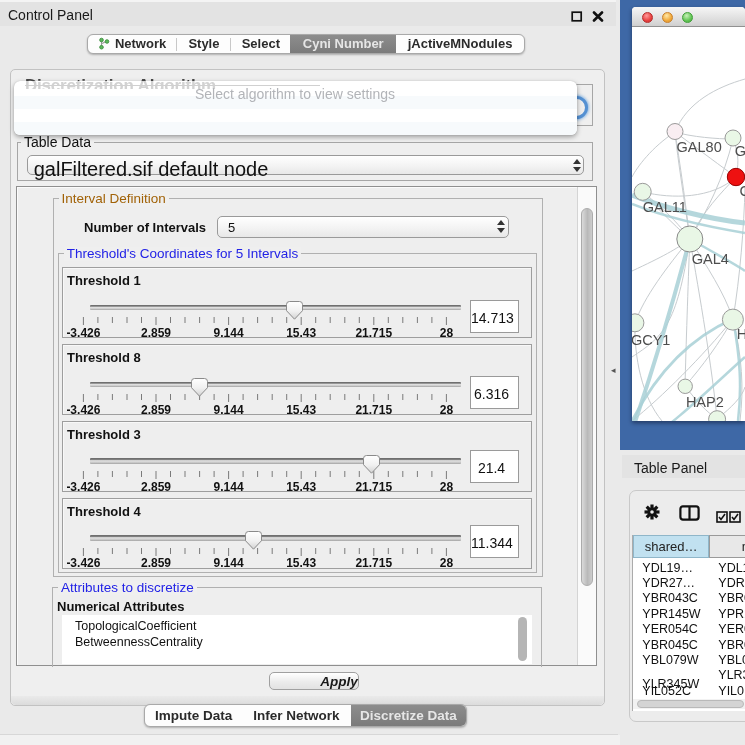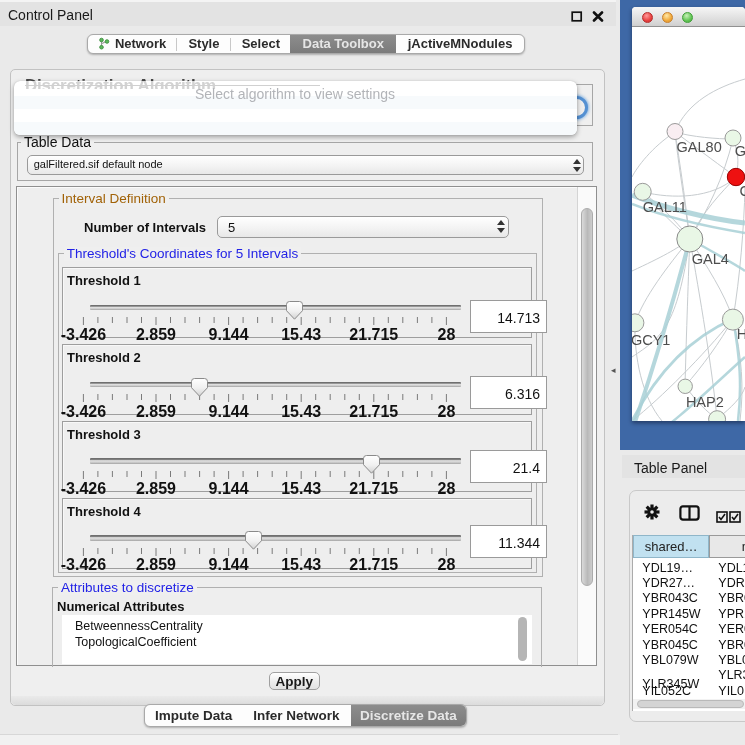--- a/index.html
+++ b/index.html
@@ -29,31 +29,31 @@
 
 #spane { position:absolute; left:15.5px; top:185.5px; width:581px; height:480.5px;
   border:1px solid #8f8f8f; background:#eeeeee; box-shadow:inset 1px 1px 0 #fbfbfb; }
 #vsb { position:absolute; left:577px; top:186.5px; width:19px; height:478.5px; background:#fafafa; border-left:1px solid #d4d4d4; }
 #vsbthumb { position:absolute; left:580.5px; top:208px; width:12.5px; height:378px; border-radius:7px;
   background:linear-gradient(90deg,#dadada,#b9b9b9 55%,#cdcdcd); border:1px solid #ababab; }
 .tbox { position:absolute; border:1px solid #9e9e9e; box-shadow:inset 1px 1px 0 #f8f8f8; background:#eeeeee; }
 .tlab { position:absolute; font-size:13px; font-weight:bold; color:#111; }
 .groove { position:absolute; height:5.4px; border-radius:1px;
   background:linear-gradient(180deg,#6f6f6f 0 22%,#e2e2e2 45%,#cfcfcf 70%,#a3a3a3); }
-.tickl { position:absolute; width:72px; text-align:center; font-size:16px; font-weight:bold; color:#111; }
-.vbox { position:absolute; width:77px; height:33px; background:#fff; border:1px solid #9a9a9a;
-  font-size:14px; color:#111; text-align:right; padding:9px 6px 0 0; }
+.tickl { position:absolute; width:72px; text-align:center; font-size:12px; font-weight:bold; color:#111; }
+.vbox { position:absolute; width:49px; height:33px; background:#fff; border:1px solid #9a9a9a;
+  font-size:14px; color:#111; text-align:center; padding:9px 6px 0 0; }
 
 #numlist { position:absolute; left:62px; top:614.5px; width:469.5px; height:49.5px; background:#fff; overflow:hidden; padding-top:3px; }
 #numlist .li { font-size:12.5px; color:#111; padding-left:13px; height:16.3px; line-height:16.3px; }
 #listsbt { position:absolute; left:518px; top:617px; width:9px; height:44px; background:#b5b5b5; border-radius:4.5px; }
 
-#apply { position:absolute; left:268.8px; top:671.8px; width:51px; height:18.6px;
+#apply { position:absolute; left:268.8px; top:671.8px; width:90px; height:18.6px;
   background:linear-gradient(180deg,#ffffff,#ececec 55%,#e2e2e2); border:1px solid #a0a0a0; border-radius:5px;
-  font-size:13.5px; font-weight:bold; color:#1a1a1a; text-align:center; line-height:17.5px; }
+  font-size:13.5px; font-weight:bold; color:#1a1a1a; text-align:right; line-height:17.5px;font-style:italic; }
 
 #bottabs { position:absolute; left:143.8px; top:704px; width:323.5px; height:23px; background:#fdfdfd;
   border:1px solid #a9a9a9; border-radius:6px; box-shadow:0 1px 2px rgba(0,0,0,0.25); display:flex; overflow:hidden; }
 #bottabs .tab { white-space:nowrap; font-size:13.5px; font-weight:600; color:#2b2b2b; display:flex; align-items:center; justify-content:center; }
 #bottabs .sel { background:linear-gradient(180deg,#8d8d8d,#7b7b7b); color:#e6e6e6; }
 #botline { position:absolute; left:0; top:734px; width:618px; height:1px; background:#d7d7d7; }
 
 #popup { position:absolute; left:13.5px; top:80.5px; width:563px; height:54.5px; background:#fff;
   border-radius:6px; box-shadow:0 2px 5px rgba(0,0,0,0.35), 0 0 1px rgba(0,0,0,0.2); z-index:50; overflow:hidden; }
 #popup .stripe { position:absolute; left:0; width:100%; height:13px; background:#f7fafc; }
@@ -92,32 +92,32 @@
     <div class="tab" style="width:89.3px"><svg width="12" height="13" viewBox="0 0 12 13" style="margin-right:5px">
         <path d="M3.5,4 V9.5 M3.5,6.5 C6,6.5 6,4.5 8.8,4.5" stroke="#9a9a9a" stroke-width="1.1" fill="none"></path>
         <circle cx="3.5" cy="3" r="1.8" fill="#5cb85c" stroke="#3e8e3e" stroke-width="0.9"></circle>
         <circle cx="3.5" cy="10.2" r="1.8" fill="#5cb85c" stroke="#3e8e3e" stroke-width="0.9"></circle>
         <circle cx="9" cy="4.5" r="1.8" fill="#5cb85c" stroke="#3e8e3e" stroke-width="0.9"></circle>
       </svg>Network</div>
     <div class="sep"></div>
     <div class="tab" style="width:53.1px">Style</div>
     <div class="sep"></div>
     <div class="tab" style="width:59.3px">Select</div>
-    <div class="tab sel" style="width:106.2px">Data Toolbox</div>
+    <div class="tab sel" style="width:106.2px">Cyni Number</div>
     <div class="tab" style="width:128.5px">jActiveMNodules</div>
   </div>
 <div id="panel"></div>
 <div class="abs" style="left:25px;top:77.3px;font-size:17px;line-height:17px;font-weight:bold;color:#4a4a4a;letter-spacing:-0.2px">Discretization Algorithm</div>
 <div class="group" style="left:30px;top:83.5px;width:563px;height:42.5px"></div>
 <div class="abs" style="left:38px;top:95.5px;width:550px;height:23.5px;border:3px solid #5490d2;border-radius:12px;background:#ededed;box-shadow:0 0 3px 1px rgba(100,160,220,0.75)"></div>
 <div class="group" style="left:17px;top:142px;width:576px;height:38.5px">
     <div class="gtitle" style="left:3px;color:#111;font-size:14px;top:-8px">Table Data</div>
   </div>
 <div class="combo" style="left:26.7px;top:155px;width:557.3px;height:19.5px">
-    <span class="cv" style="left:6px;font-size:11px;top:1.5px">galFiltered.sif default node</span>
+    <span class="cv" style="left:6px;font-size:20px;top:1.5px">galFiltered.sif default node</span>
     <div class="arr" style="left:545px;top:3px">
       <div class="up"></div>
       <div class="dn"></div>
     </div>
   </div>
 <div id="spane"></div>
 <div id="vsb"></div>
 <div id="vsbthumb"></div>
 <div class="group" style="left:52.5px;top:197.5px;width:490px;height:379.5px;border-color:#b0b0b0">
     <div class="gtitle" style="left:5px;color:#a16207">Interval Definition</div>
@@ -177,21 +177,21 @@
         <linearGradient id="thg" x1="0" y1="0" x2="0" y2="1">
           <stop offset="0" stop-color="#ffffff"></stop>
           <stop offset="0.55" stop-color="#f0f0f0"></stop>
           <stop offset="1" stop-color="#d2d2d2"></stop>
         </linearGradient>
       </defs>
       <path d="M3.5,0.5 h10 a3,3 0 0 1 3,3 v6.2 L8.5,18.2 L0.5,9.7 V3.5 a3,3 0 0 1 3,-3 z" fill="url(#thg)" stroke="#8a8a8a" stroke-width="1"></path>
     </svg></div>
 <div class="vbox" style="left:470px;top:300.4px">14.713</div>
 <div class="tbox" style="left:62px;top:344.3px;width:469.5px;height:70.5px"></div>
-<div class="tlab" style="left:67px;top:350.3px">Threshold 2</div>
+<div class="tlab" style="left:67px;top:350.3px">Threshold 8</div>
 <div class="groove" style="left:90px;top:381.5px;width:371px"></div>
 <div style="position:absolute;left:0px;top:394.1px;width:460px;height:8px">
     <svg width="460" height="8" viewBox="0 0 460 8" style="position:absolute;left:0;top:0;overflow:visible">
       <line x1="83.4" y1="0" x2="83.4" y2="8" stroke="#7a7a7a" stroke-width="1"></line>
       <line x1="97.9" y1="0" x2="97.9" y2="6" stroke="#7a7a7a" stroke-width="1"></line>
       <line x1="112.4" y1="0" x2="112.4" y2="6" stroke="#7a7a7a" stroke-width="1"></line>
       <line x1="127.0" y1="0" x2="127.0" y2="6" stroke="#7a7a7a" stroke-width="1"></line>
       <line x1="141.5" y1="0" x2="141.5" y2="6" stroke="#7a7a7a" stroke-width="1"></line>
       <line x1="156.0" y1="0" x2="156.0" y2="8" stroke="#7a7a7a" stroke-width="1"></line>
       <line x1="170.5" y1="0" x2="170.5" y2="6" stroke="#7a7a7a" stroke-width="1"></line>
@@ -331,22 +331,22 @@
         </linearGradient>
       </defs>
       <path d="M3.5,0.5 h10 a3,3 0 0 1 3,3 v6.2 L8.5,18.2 L0.5,9.7 V3.5 a3,3 0 0 1 3,-3 z" fill="url(#thg)" stroke="#8a8a8a" stroke-width="1"></path>
     </svg></div>
 <div class="vbox" style="left:470px;top:525.4px">11.344</div>
 <div class="group" style="left:52px;top:587px;width:490px;height:85px;border-bottom:none;border-color:#b0b0b0">
     <div class="gtitle" style="left:5px;color:#2222e6">Attributes to discretize</div>
   </div>
 <div class="abs" style="left:57px;top:598.5px;font-size:13px;font-weight:bold;color:#111">Numerical Attributes</div>
 <div id="numlist">
+    <div class="li">TopologicalCoefficient</div>
     <div class="li">BetweennessCentrality</div>
-    <div class="li">TopologicalCoefficient</div>
   </div>
 <div id="listsbt"></div>
 <div class="abs" style="left:10.5px;top:666.5px;width:593px;height:29px;background:#efefef"></div>
 <div id="apply">Apply</div>
 <div id="bottabs">
     <div class="tab" style="width:98.1px">Impute Data</div>
     <div class="tab" style="width:108.9px">Infer Network</div>
     <div class="tab sel" style="width:116.5px">Discretize Data</div>
   </div>
 <div id="botline"></div>

